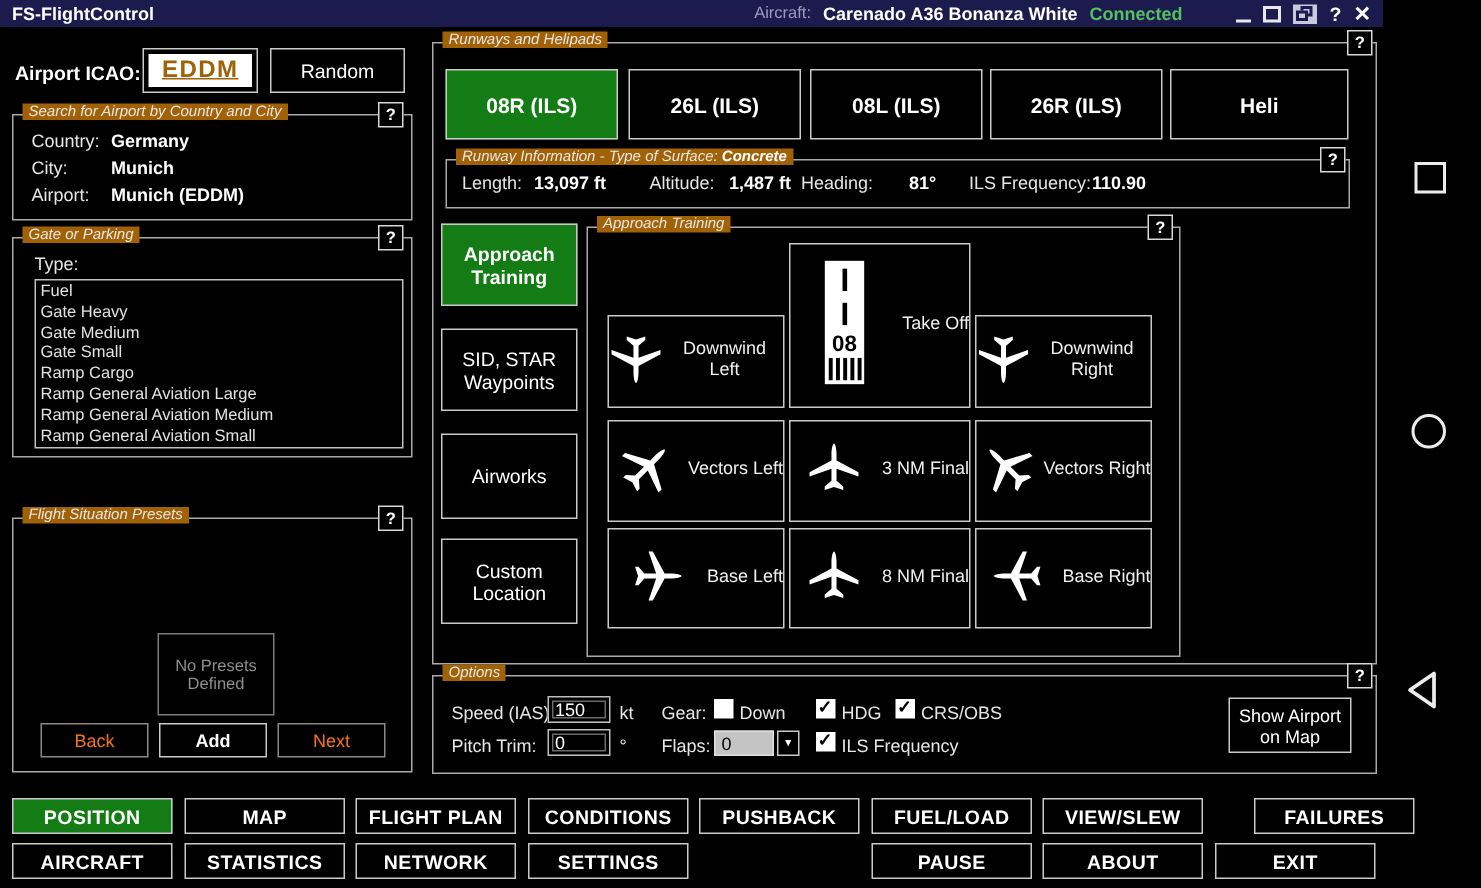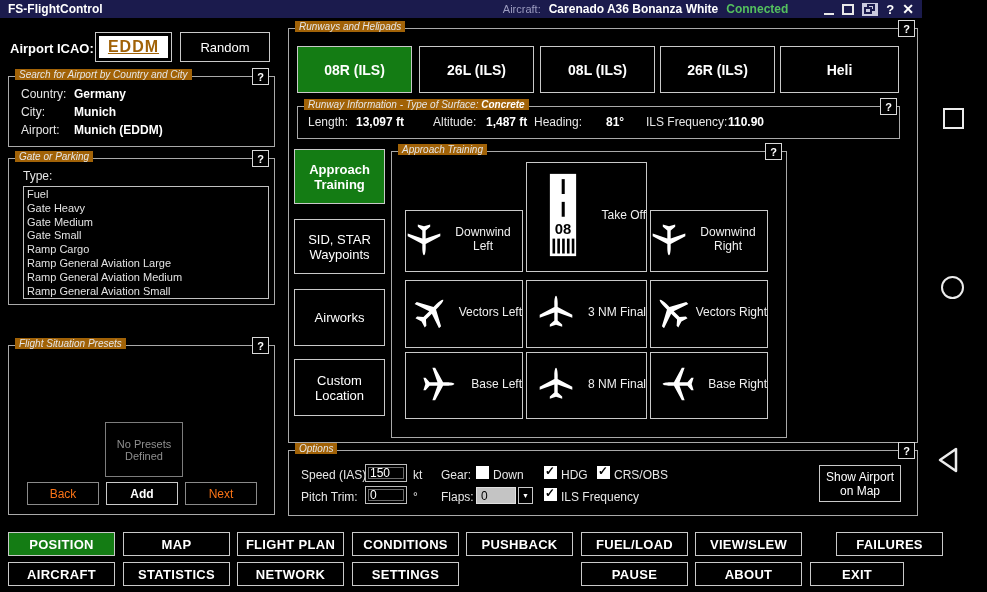--- a/index.html
+++ b/index.html
@@ -315,21 +315,21 @@
 <div class="btn navbtn" style="left:581px; top:532px; width:107px; height:24px;">FUEL/LOAD</div>
 <div class="btn navbtn" style="left:695px; top:532px; width:107px; height:24px;">VIEW/SLEW</div>
 <div class="btn navbtn" style="left:810px; top:532px; width:107px; height:24px;margin-left:26px;">FAILURES</div>
 
 <div class="btn navbtn" style="left:8px;   top:562px; width:107px; height:24px;">AIRCRAFT</div>
 <div class="btn navbtn" style="left:123px; top:562px; width:107px; height:24px;">STATISTICS</div>
 <div class="btn navbtn" style="left:237px; top:562px; width:107px; height:24px;">NETWORK</div>
 <div class="btn navbtn" style="left:352px; top:562px; width:107px; height:24px;">SETTINGS</div>
 <div class="btn navbtn" style="left:581px; top:562px; width:107px; height:24px;">PAUSE</div>
 <div class="btn navbtn" style="left:695px; top:562px; width:107px; height:24px;">ABOUT</div>
-<div class="btn navbtn" style="left:810px; top:562px; width:94px; height:24px;">EXIT</div>
+<div class="btn navbtn" style="left:810px; top:562px; width:107px; height:24px;">EXIT</div>
 
 <span class="and-square"></span>
 <span class="and-circle"></span>
 <span class="and-back">
   <svg width="26" height="28" viewBox="0 0 26 28">
     <polygon points="20,3 20,25 4,14" fill="none" stroke="#ececec" stroke-width="2.5" stroke-linejoin="round"></polygon>
   </svg>
 </span>
 
 </body></html>

